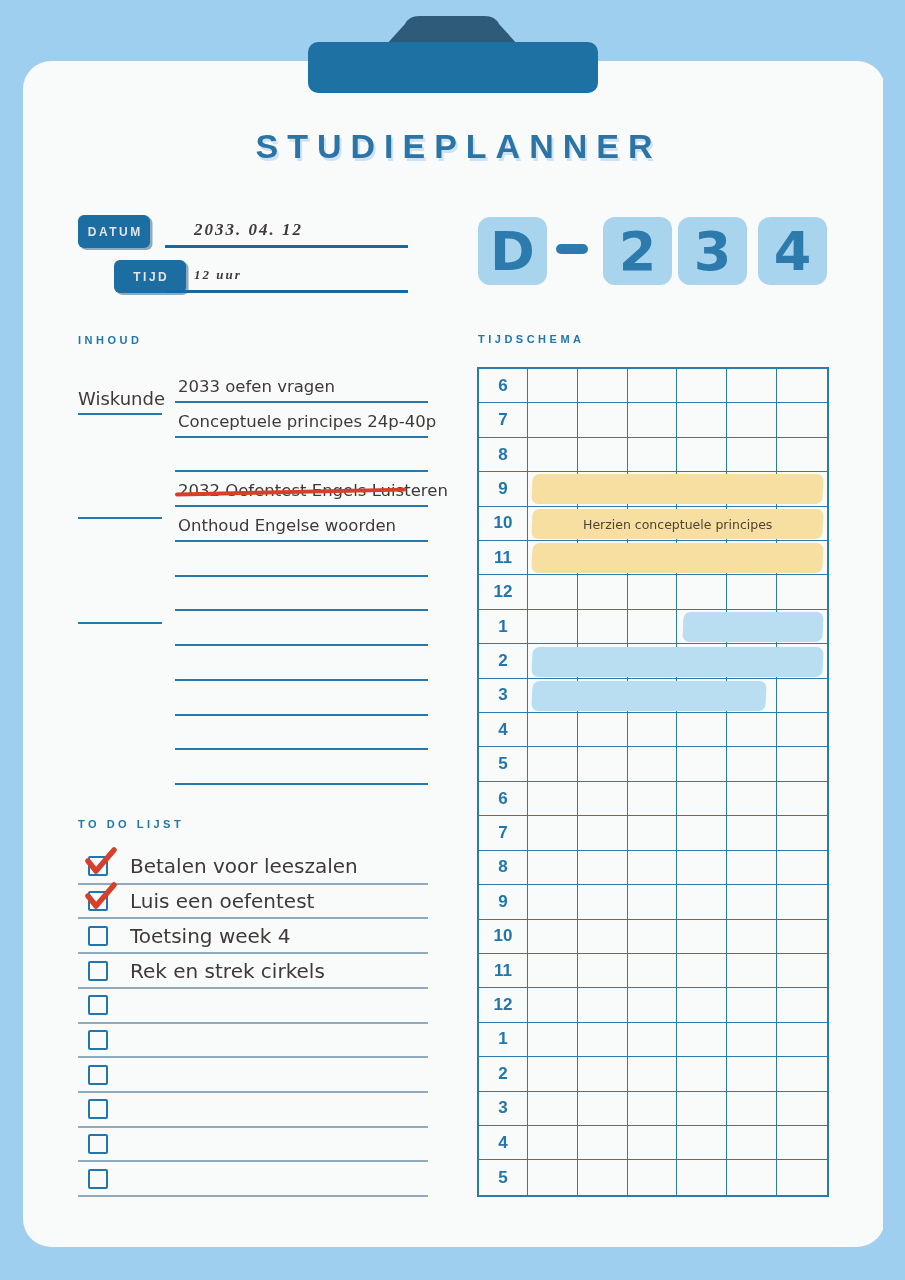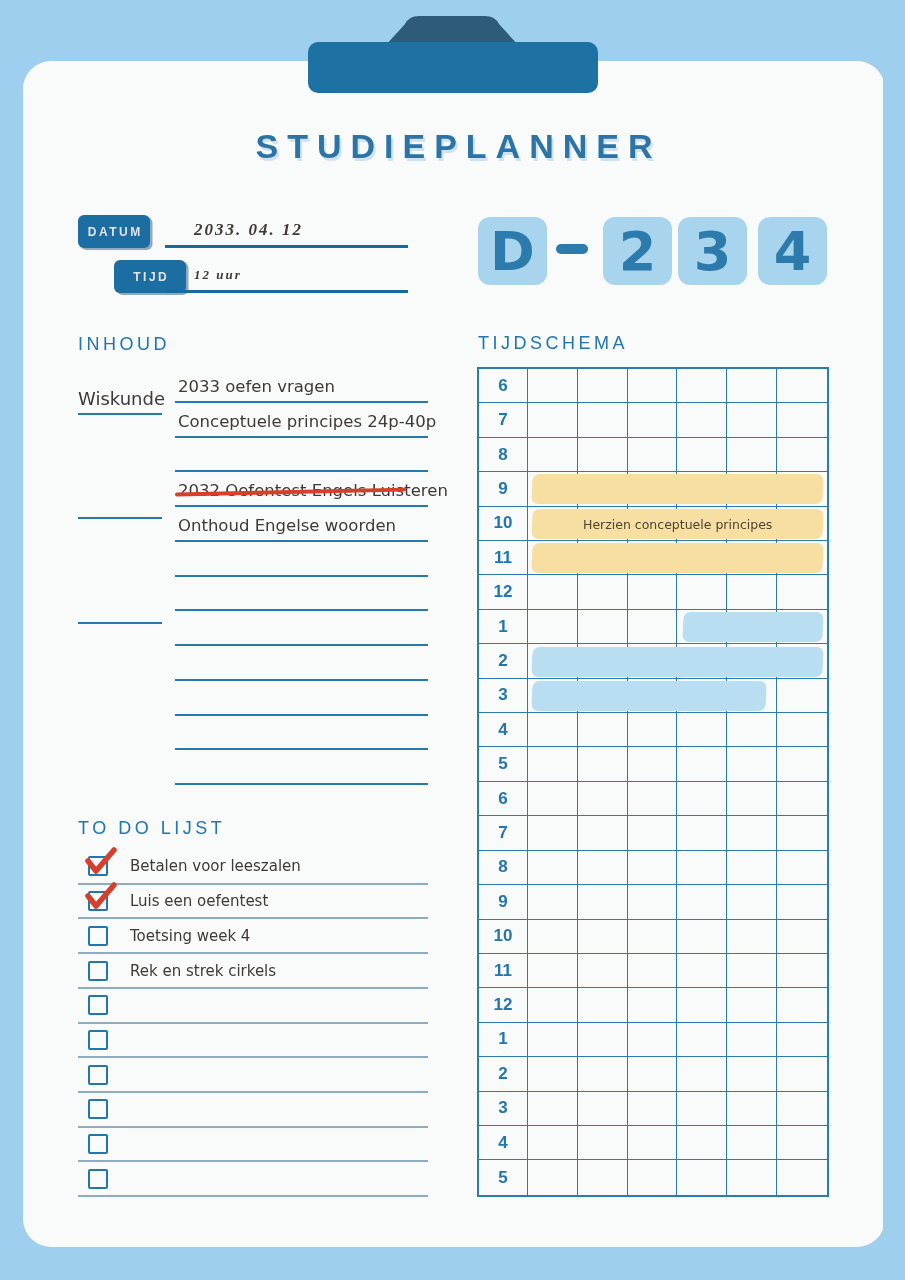--- a/index.html
+++ b/index.html
@@ -31,21 +31,21 @@
   .tijd-value{top:267px;font-size:13px;letter-spacing:2px;}
   .field-line{position:absolute;left:165px;width:243px;height:2.5px;background:#19699e;}
   .datum-line{top:245px;} .tijd-line{top:290px;}
 
   .cd-box{position:absolute;top:217px;width:69px;height:68px;background:var(--cd-box);border-radius:12px;
     display:flex;align-items:center;justify-content:center;
     font-family:"DejaVu Sans",sans-serif;font-weight:800;font-size:54px;color:var(--cd-text);}
   .cd-0{left:478px;} .cd-1{left:603px;} .cd-2{left:678px;} .cd-3{left:758px;}
   .cd-dash{position:absolute;left:556px;top:244px;width:32px;height:10px;border-radius:5px;background:var(--cd-text);}
 
-  .section-heading{position:absolute;font-weight:400;font-size:18px;letter-spacing:3.5px;color:var(--accent);}
+  .section-heading{position:absolute;font-weight:700;font-size:11px;letter-spacing:3.5px;color:var(--accent);}
   .inhoud-heading{left:78px;top:334px;} .todo-heading{left:78px;top:818px;} .schema-heading{left:478px;top:333px;}
 
   .subjects{position:absolute;left:78px;top:376px;width:84px;}
   .subj-group{height:104.3px;}
   .subj-label{height:33px;border-bottom:2.5px solid var(--line);box-sizing:content-box;
     display:flex;align-items:flex-end;padding-bottom:4px;
     font-family:"DejaVu Sans",sans-serif;font-size:18px;color:var(--ink);}
 
   .inhoud-rows{position:absolute;left:175px;top:368px;width:253px;}
   .inhoud-row{height:34.77px;box-sizing:border-box;border-bottom:2.5px solid var(--line);
@@ -54,21 +54,21 @@
   .struck-text{position:relative;display:inline-block;}
   .strike-line{position:absolute;left:-3px;right:-2px;top:48%;height:3.5px;background:var(--red);
     transform:rotate(-1.2deg);border-radius:2px;}
 
   .todo-list{position:absolute;left:78px;top:850px;width:350px;}
   .todo-row{height:34.73px;box-sizing:border-box;border-bottom:2px solid var(--todo-line);
     display:flex;align-items:center;padding-left:10px;position:relative;}
   .todo-checkbox{width:16px;height:16px;border:2.5px solid var(--accent);border-radius:2px;
     position:relative;flex:none;background:transparent;}
   .check-svg{position:absolute;left:-7px;top:-12px;width:36px;height:32px;pointer-events:none;}
-  .todo-label{margin-left:22px;font-family:"DejaVu Sans",sans-serif;font-size:15px;color:var(--ink);}
+  .todo-label{margin-left:22px;font-family:"DejaVu Sans",sans-serif;font-size:20px;color:var(--ink);}
 
   .schedule{position:absolute;left:477px;top:367px;width:352px;height:830px;box-sizing:border-box;
     border:2px solid #2b7cab;}
   .schedule-grid{display:grid;grid-template-columns:49px repeat(6,1fr);grid-auto-rows:34.417px;
     width:100%;height:100%;}
   .cell{border-right:1.5px solid #2b7cab;border-bottom:1.5px solid #2b7cab;box-sizing:border-box;}
   .cell.last-col{border-right:none;} .cell.last-row{border-bottom:none;}
   .cell.hour{display:flex;align-items:center;justify-content:center;
     font-weight:700;font-size:17px;color:var(--accent);}
   .schedule-highlights{position:absolute;left:0;top:0;right:0;bottom:0;pointer-events:none;}

